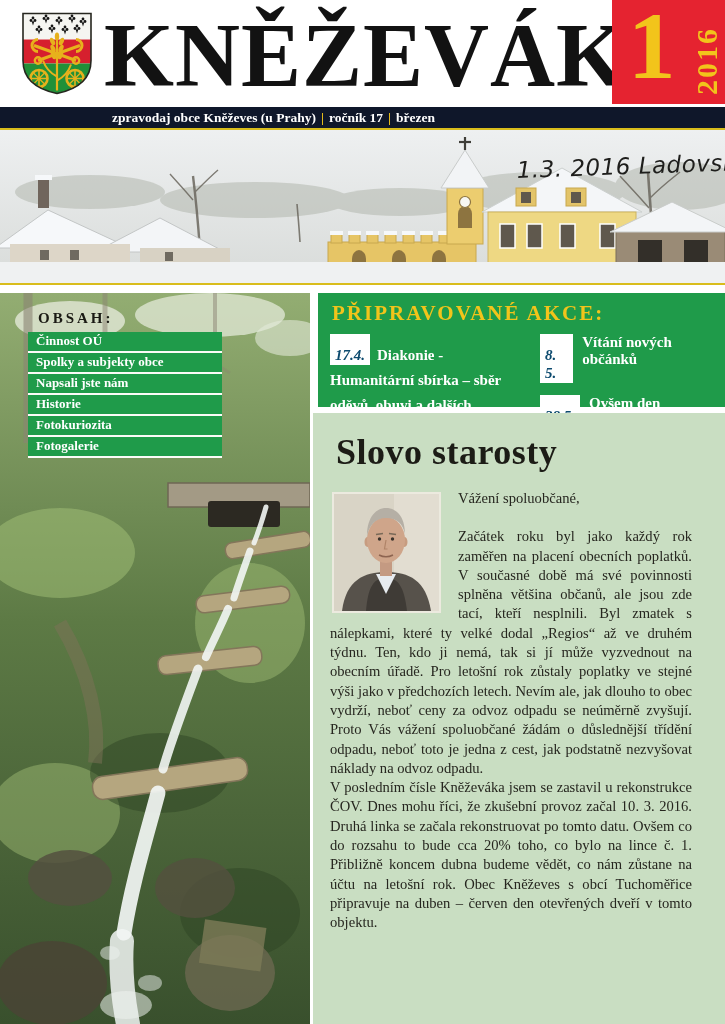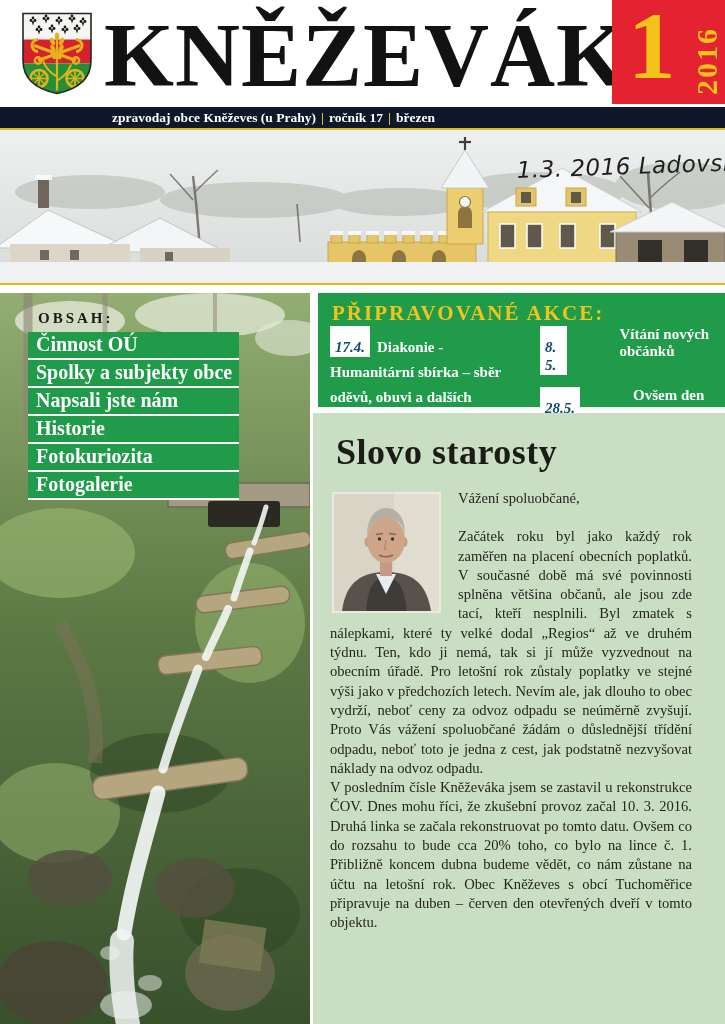--- a/index.html
+++ b/index.html
@@ -33,47 +33,47 @@
     background:#0f172a;color:#ffffff;font-size:13.5px;font-weight:bold;
     line-height:21px;padding-left:112px;box-sizing:border-box;
   }
   .subtitle-bar .pipe{color:#f2c41b;padding:0 5px;font-weight:bold;}
   .hairline{position:absolute;left:0;width:725px;height:2px;background:#d9bd1c;}
   .hl-1{top:128px;} .hl-2{top:283px;}
   
   .cover{position:absolute;left:0;top:130px;width:725px;height:153px;overflow:hidden;}
   
   .left-photo{position:absolute;left:0;top:293px;width:310px;height:731px;overflow:hidden;}
-  .toc{position:absolute;left:28px;top:310px;width:211px;}
+  .toc{position:absolute;left:28px;top:310px;width:194px;}
   .toc-heading{
     font-size:15px;font-weight:bold;color:#1a1a14;letter-spacing:3px;
     margin:0 0 5px 10px;
   }
   .toc-item{
-    background:#1f9b4a;color:#ffffff;font-size:20px;font-weight:bold;
+    background:#1f9b4a;color:#ffffff;font-size:13px;font-weight:bold;
     padding:1px 4px 2px 8px;border-bottom:2px solid #fbfbf8;
   }
   
   .events{
     position:absolute;left:318px;top:293px;width:407px;height:114px;
     background:#1f9b4a;box-sizing:border-box;padding:6px 12px 0 12px;
     color:#ffffff;
   }
   .events-heading{
     color:#f2c41b;font-size:21px;font-weight:bold;letter-spacing:2px;
-    margin:2px 0 0 2px;white-space:nowrap;
+    margin:2px 0 8px 2px;white-space:nowrap;
   }
   .ev-cols{display:flex;}
   .ev-left{width:198px;font-size:15px;font-weight:bold;line-height:25px;}
   .ev-right{flex:1;padding-left:12px;font-size:15px;font-weight:bold;}
   .date-chip{
     background:#ffffff;color:#0c4a6e;padding:12px 5px 1px 5px;
     font-weight:bold;display:inline-block;line-height:18px;margin-right:7px;font-style:italic;
   }
-  .ev-row{margin-bottom:12px;display:flex;align-items:flex-start;gap:44px;}
+  .ev-row{margin-bottom:12px;display:flex;align-items:flex-start;}
   .ev-row .date-chip{margin-right:9px;}
   
   .article-box{
     position:absolute;left:313px;top:413px;width:412px;height:611px;
     background:#c9dec2;box-sizing:border-box;padding:16px 33px 0 17px;
     color:#26261f;
   }
   .article-title{
     font-size:36px;font-weight:bold;color:#1c1c16;margin:2px 0 16px 6px;
     letter-spacing:.5px;

